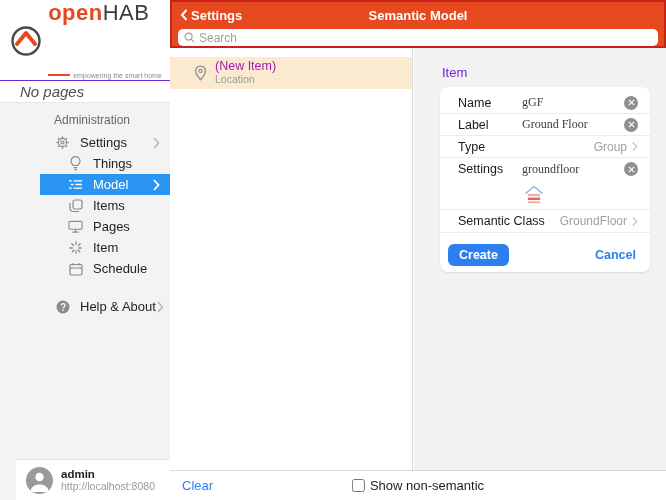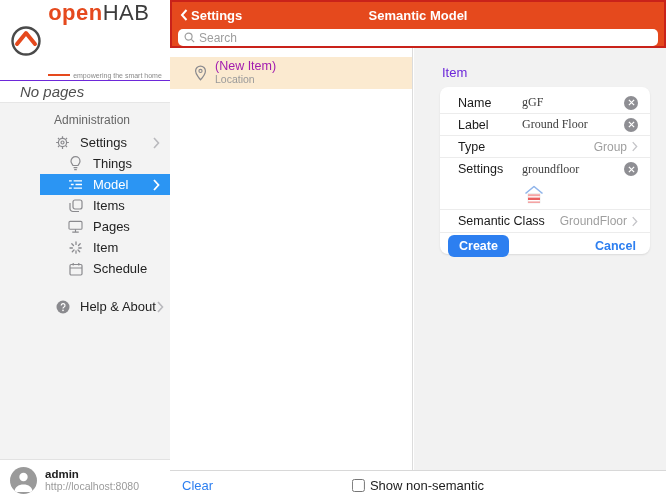--- a/index.html
+++ b/index.html
@@ -28,21 +28,21 @@
     padding:0 10px 0 14px; font-size:13px; color:#232323; cursor:pointer; }
   .menu-item.child { padding-left:27px; }
   .menu-item.active { background:#2b95f3; color:#fff; }
   .menu-item.active .mi-chevron svg polyline { stroke:#fff; }
   .mi-icon { width:17px; height:16px; margin-right:9px; display:flex;
     align-items:center; justify-content:center; flex:0 0 17px; }
   .mi-label { white-space:nowrap; }
   .mi-chevron { margin-left:auto; display:flex; }
   .group-gap { height:13px; }
   .menu-item.secondary { height:29px; }
-  .account { position:absolute; left:0; bottom:0; width:170px; height:41px;
+  .account { position:absolute; left:16px; bottom:0; width:170px; height:41px;
     background:#fff; border-top:1px solid #e2e2e2; display:flex;
     align-items:center; padding:0 10px; gap:8px; }
   .avatar { width:27px; height:27px; border-radius:50%; background:#9a9a9a;
     overflow:hidden; display:flex; align-items:flex-end; justify-content:center; flex:0 0 27px; }
   .account-meta { display:flex; flex-direction:column; line-height:12px; }
   .account-name { font-size:11.5px; font-weight:bold; color:#222; }
   .account-url { font-size:10.5px; color:#9a9a9a; }
 
   
   .header { position:absolute; left:170px; top:0; width:496px; height:48px;
@@ -79,21 +79,21 @@
   .f-label { flex:0 0 64px; font-size:12.5px; color:#1a1a1a; white-space:nowrap; }
   .f-value { flex:1; border:none; outline:none; background:transparent;
     font-size:12px; color:#3d3d3d; min-width:0;
     font-family:Liberation Serif, serif; }
   .f-value-link { flex:1; display:flex; align-items:center;
     justify-content:flex-end; gap:4px; font-size:12px; color:#9f9f9f; cursor:pointer; }
   .clear-btn { width:14px; height:14px; border-radius:50%; background:#8e8e93;
     display:flex; align-items:center; justify-content:center; cursor:pointer; flex:0 0 14px; }
   .icon-row { height:30px; display:flex; align-items:center; padding-left:82px; }
   .card-footer { display:flex; align-items:center; justify-content:space-between;
-    height:22px; padding:4px 14px 0 8px; border-top:1px solid #ececec; }
+    height:40px; padding:4px 14px 0 8px; border-top:1px solid #ececec; }
   .create-btn { background:#2d7ff0; color:#fff; border:none; border-radius:6px;
     font-size:12.5px; font-weight:bold; padding:4px 11px; cursor:pointer;
     font-family:"Liberation Sans", sans-serif; }
   .cancel-link { color:#2d7ff0; font-size:12.5px; font-weight:bold; cursor:pointer; }
 
   
   .bottom-bar { position:absolute; left:170px; top:470px; width:496px; height:30px;
     background:#fff; border-top:1px solid #d8d8d8; display:flex; align-items:center; }
   .clear-link { margin-left:12px; color:#2d7ff0; font-size:13px; cursor:pointer; }
   .checkbox-wrap { position:absolute; left:50%; transform:translateX(-50%);

